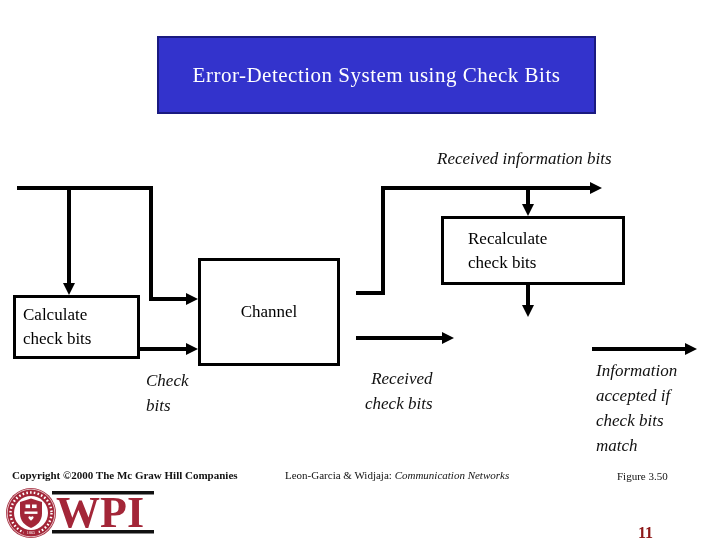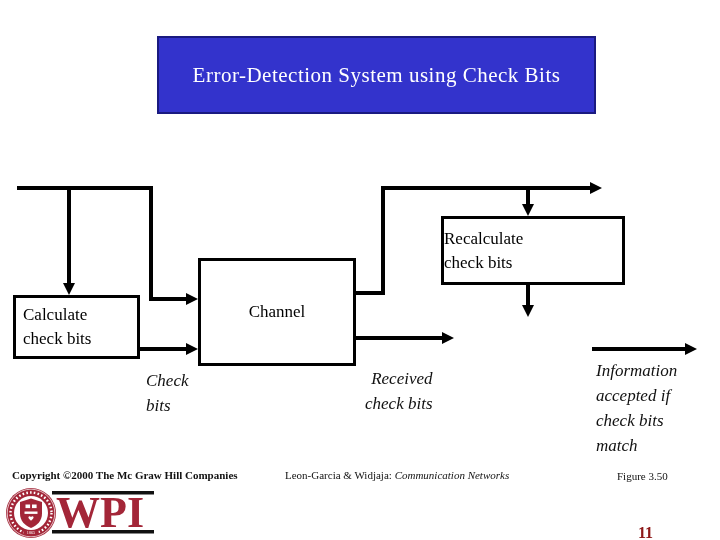--- a/index.html
+++ b/index.html
@@ -36,20 +36,21 @@
 </style>
 </head>
 <body>
 
 <div class="slide">
 
   <div class="title-box">
     <span>Error-Detection System using Check Bits</span>
   </div>
 
+  <div class="ilabel" style="left:437px;top:146px;">Received information bits</div>
   <div class="ilabel" style="left:146px;top:368px;">Check
 bits</div>
   <div class="ilabel" style="left:365px;top:366px;text-align:right;">Received
 check bits</div>
   <div class="ilabel" style="left:596px;top:358px;">Information
 accepted if
 check bits
 match</div>
 
   <div class="hline" style="left:17px;top:186px;width:136px;"></div>
@@ -76,24 +77,24 @@
   <div class="hline" style="left:356px;top:336px;width:86px;"></div>
   <div class="arrow-r" style="left:442px;top:332px;"></div>
 
   <div class="hline" style="left:592px;top:347px;width:93px;"></div>
   <div class="arrow-r" style="left:685px;top:343px;"></div>
 
   <div class="dbox" style="left:13px;top:295px;width:127px;height:64px;padding-left:7px;">
     <span class="txt">Calculate
 check bits</span>
   </div>
-  <div class="dbox" style="left:198px;top:258px;width:158px;height:108px;justify-content:center;">
+  <div class="dbox" style="left:198px;top:258px;width:142px;height:108px;justify-content:center;">
     <span class="txt">Channel</span>
   </div>
-  <div class="dbox" style="left:441px;top:216px;width:184px;height:69px;">
+  <div class="dbox" style="left:441px;top:216px;width:184px;height:69px;padding-left:24px;">
     <span class="txt">Recalculate
 check bits</span>
   </div>
 
   <div class="fsmall" style="left:12px;top:469px;font-weight:bold;">Copyright ©2000 The Mc Graw Hill Companies</div>
   <div class="fsmall" style="left:285px;top:469px;">
     <span>Leon-Garcia &amp; Widjaja:</span>
     <span style="font-style:italic;">Communication Networks</span>
   </div>
   <div class="fsmall" style="left:617px;top:470px;">Figure 3.50</div>

